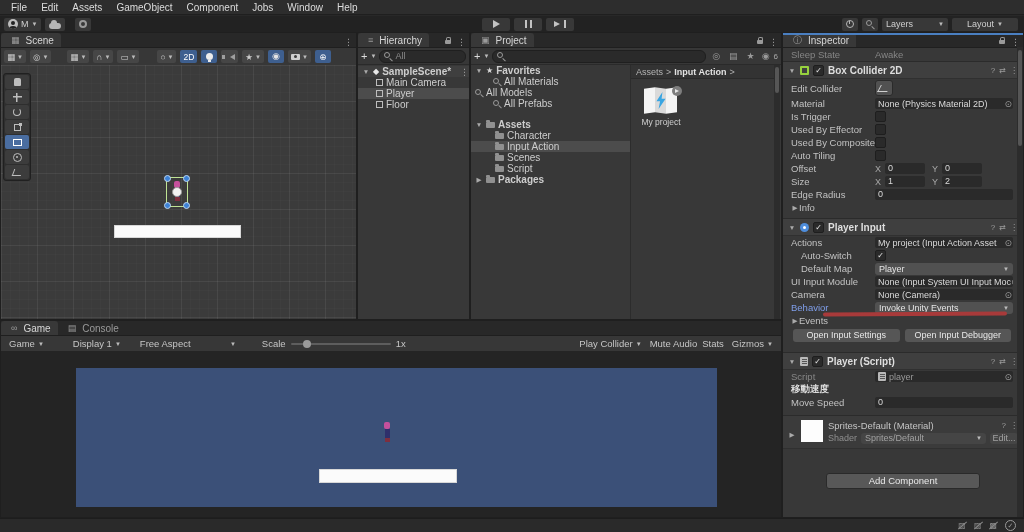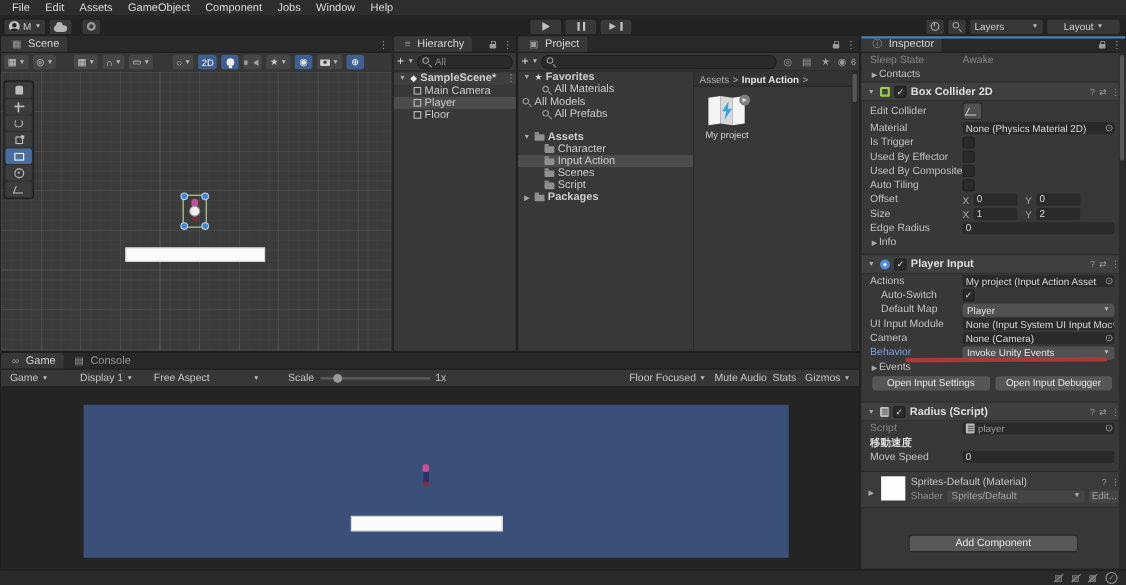--- a/index.html
+++ b/index.html
@@ -464,24 +464,20 @@
     </div>
     <div class="tspacer"></div>
     <span class="lockicon"></span>
     <span class="tbicon">⋮</span>
   </div>
 
   <div class="irow grayed">
     <span class="ilbl">Sleep State</span>
     <span class="ival">Awake</span>
   </div>
-  <div class="irow">
-    <span class="fold">▶</span>
-    <span>Contacts</span>
-  </div>
 
   <div class="compheader">
     <span class="fold">▼</span>
     <span class="bc2dicon"></span>
     <span class="chk">✓</span>
     <span>Box Collider 2D</span>
     <span style="flex:1"></span>
     <span class="hicon">?</span>
     <span class="hicon">⇄</span>
     <span class="hicon">⋮</span>
@@ -630,21 +626,21 @@
     <span class="ibtn">Open Input Settings</span>
     <span class="ibtn">Open Input Debugger</span>
   </div>
 
   <div style="height:8px"></div>
 
   <div class="compheader">
     <span class="fold">▼</span>
     <span class="scripticon"></span>
     <span class="chk">✓</span>
-    <span>Radius (Script)</span>
+    <span>Player (Script)</span>
     <span style="flex:1"></span>
     <span class="hicon">?</span>
     <span class="hicon">⇄</span>
     <span class="hicon">⋮</span>
   </div>
   <div class="irow grayed">
     <span class="ilbl">Script</span>
     <span class="ival">
       <span class="objfield" style="color:#9a9a9a">
         <span style="display:flex;align-items:center;gap:3px">
@@ -718,21 +714,21 @@
       <span>Free Aspect</span>
       <span class="caret">▼</span>
     </div>
     <span style="margin-left:18px">Scale</span>
     <div class="slider">
         <span class="knob"></span>
       </div>
     <span>1x</span>
     <span style="flex:1"></span>
     <div class="flatdd">
-      <span>Floor Focused</span>
+      <span>Play Collider</span>
       <span class="caret">▼</span>
     </div>
     <span>Mute Audio</span>
     <span>Stats</span>
     <div class="flatdd">
       <span>Gizmos</span>
       <span class="caret">▼</span>
     </div>
   </div>
   <div class="gcontent">

